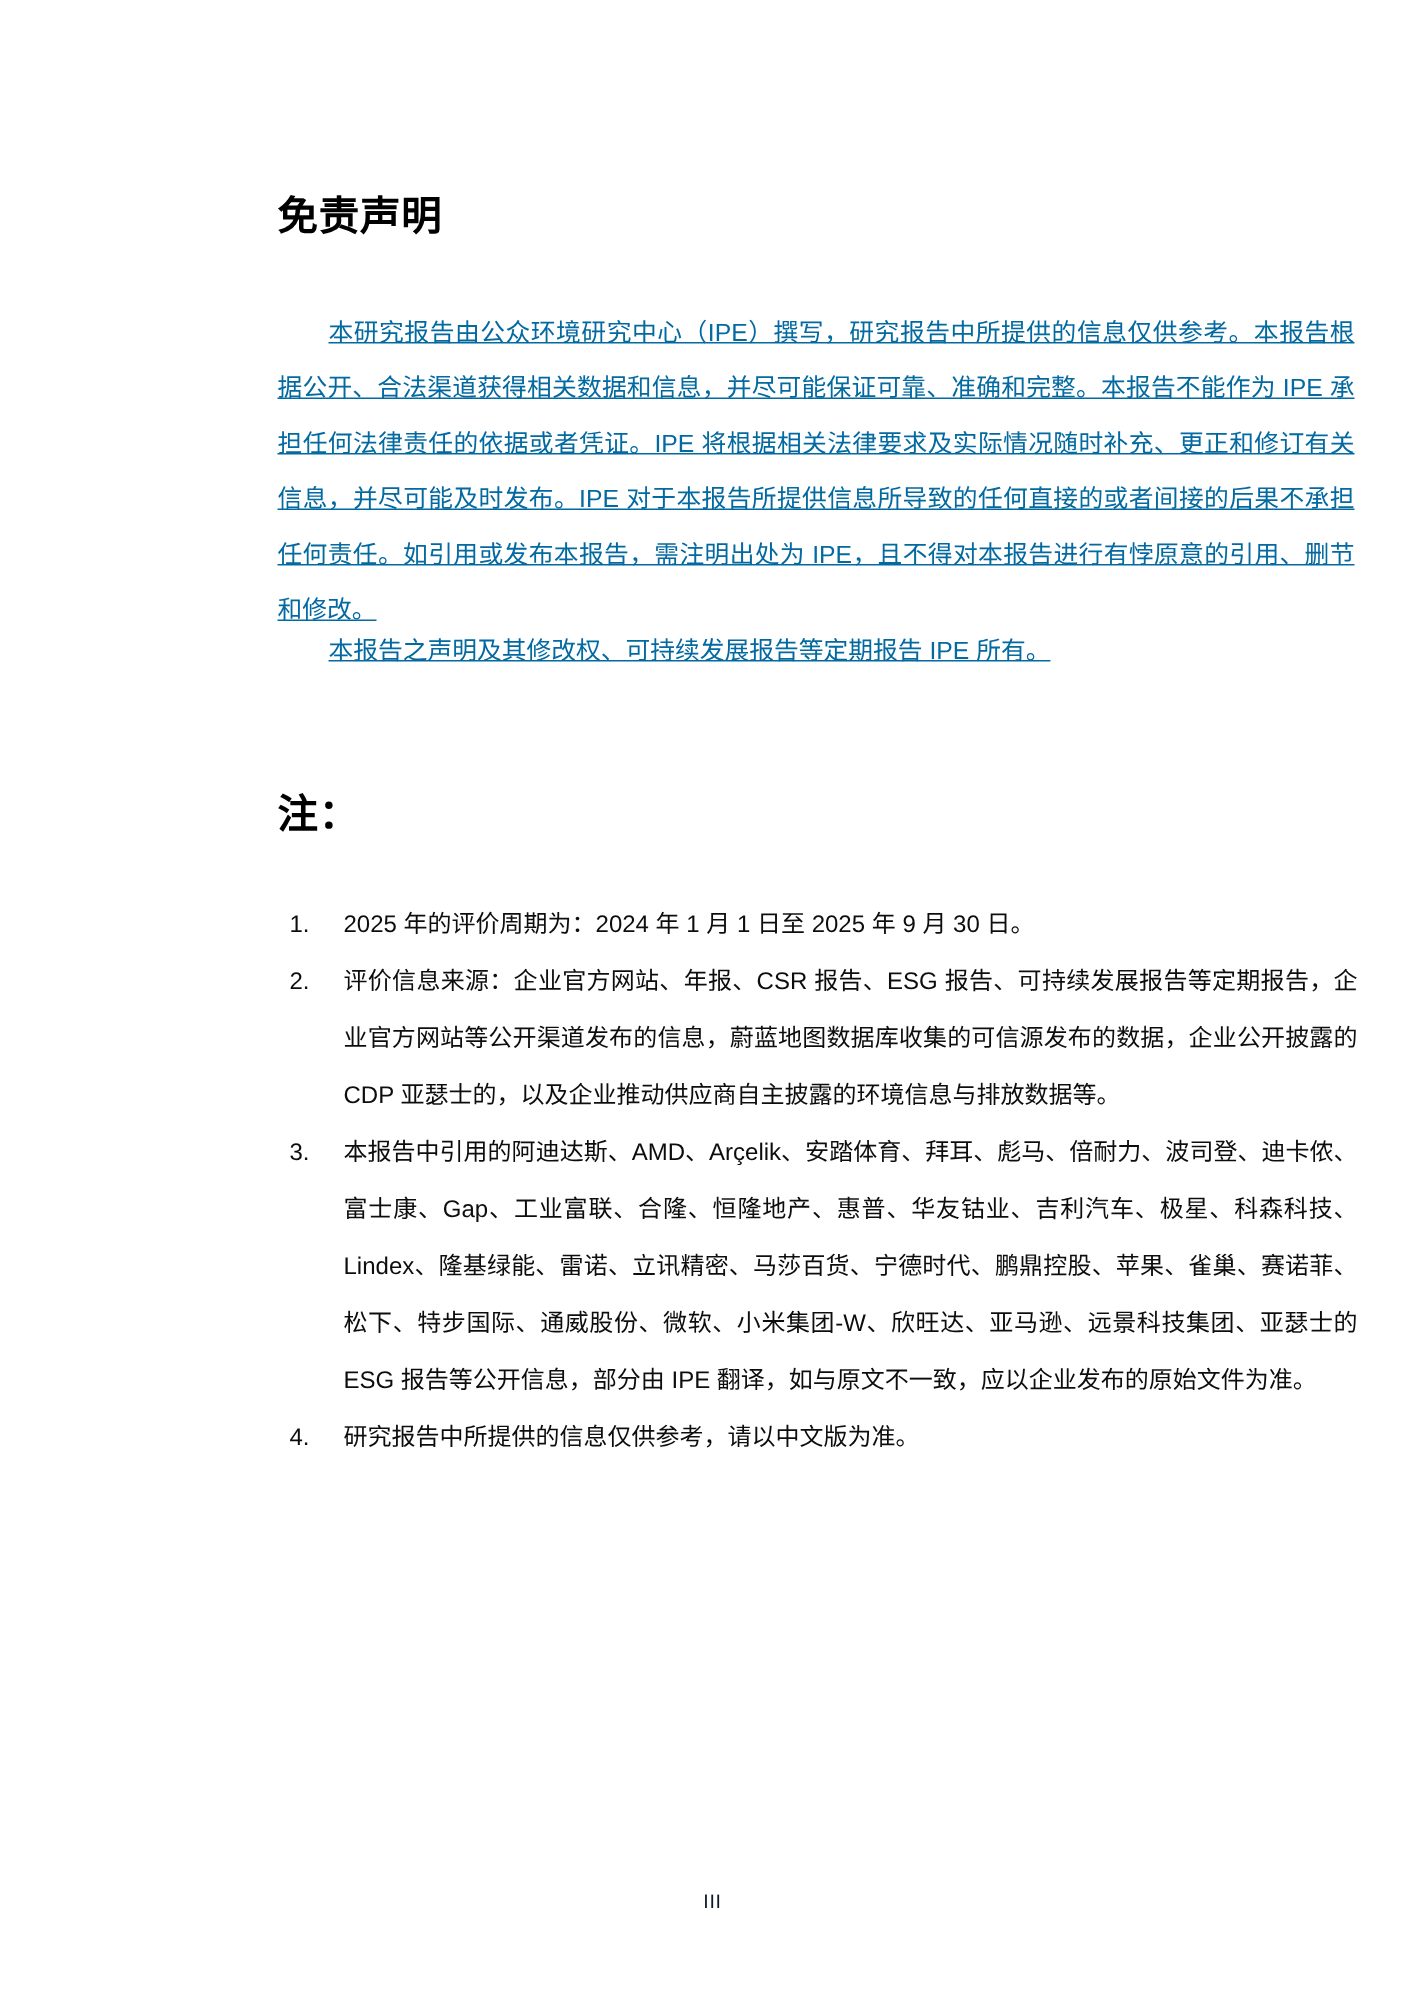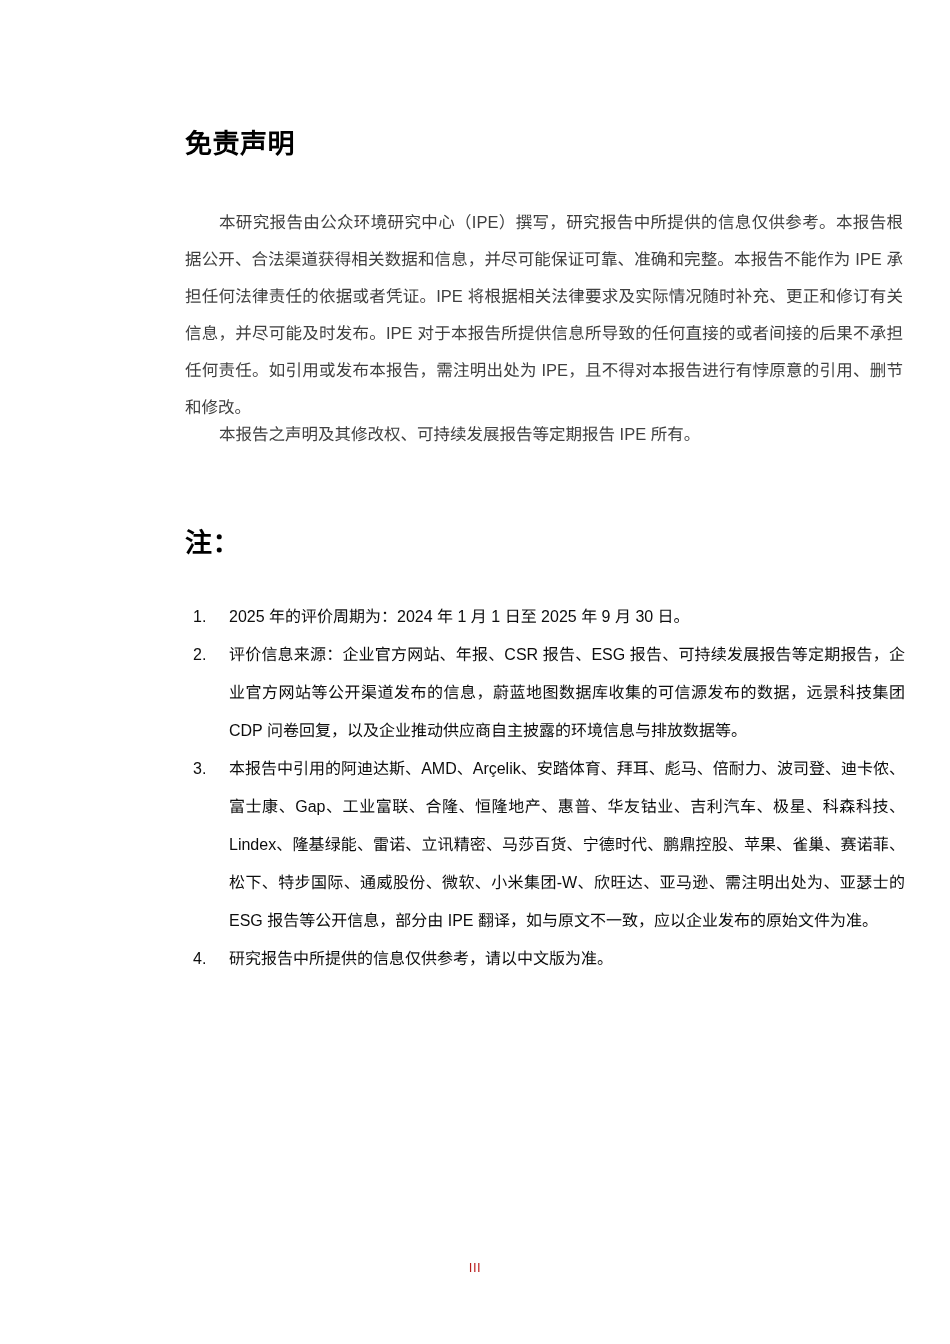--- a/index.html
+++ b/index.html
@@ -54,22 +54,23 @@
   
   .body-para {
     position: absolute;
     left: 0;
     width: 718px;
     font-size: 16.5px;
     line-height: 37px;
     text-align: justify;
     text-justify: inter-ideograph;
     text-indent: 34px;
-    color: #404040;
+    color: #0369a1;
     margin: 0;
+    text-decoration: underline;
   }
 
   .para-main { top: 192px; }
   .para-rights { top: 404px; }
 
   
   .notes-list {
     position: absolute;
     left: 8px;
     top: 586px;
@@ -106,21 +107,21 @@
 
   
   .footer {
     position: absolute;
     left: 0;
     right: 0;
     top: 1248px;
     text-align: center;
     font-size: 13px;
     line-height: 16px;
-    color: #b91c1c;
+    color: #0f172a;
     letter-spacing: 0.5px;
   }
 </style>
 </head>
 <body>
 
 <div class="page">
   <div class="content">
 
     <h1 class="heading heading-disclaimer">免责声明</h1>
@@ -131,25 +132,25 @@
 
     <h1 class="heading heading-notes">注：</h1>
 
     <ol class="notes-list">
       <li class="note-item">
         <span class="note-num">1.</span>
         <span class="note-text">2025 年的评价周期为：2024 年 1 月 1 日至 2025 年 9 月 30 日。</span>
       </li>
       <li class="note-item">
         <span class="note-num">2.</span>
-        <span class="note-text">评价信息来源：企业官方网站、年报、CSR 报告、ESG 报告、可持续发展报告等定期报告，企业官方网站等公开渠道发布的信息，蔚蓝地图数据库收集的可信源发布的数据，远景科技集团 CDP 问卷回复，以及企业推动供应商自主披露的环境信息与排放数据等。</span>
+        <span class="note-text">评价信息来源：企业官方网站、年报、CSR 报告、ESG 报告、可持续发展报告等定期报告，企业官方网站等公开渠道发布的信息，蔚蓝地图数据库收集的可信源发布的数据，企业公开披露的 CDP 亚瑟士的，以及企业推动供应商自主披露的环境信息与排放数据等。</span>
       </li>
       <li class="note-item">
         <span class="note-num">3.</span>
-        <span class="note-text">本报告中引用的阿迪达斯、AMD、Arçelik、安踏体育、拜耳、彪马、倍耐力、波司登、迪卡侬、富士康、Gap、工业富联、合隆、恒隆地产、惠普、华友钴业、吉利汽车、极星、科森科技、Lindex、隆基绿能、雷诺、立讯精密、马莎百货、宁德时代、鹏鼎控股、苹果、雀巢、赛诺菲、松下、特步国际、通威股份、微软、小米集团-W、欣旺达、亚马逊、需注明出处为、亚瑟士的 ESG 报告等公开信息，部分由 IPE 翻译，如与原文不一致，应以企业发布的原始文件为准。</span>
+        <span class="note-text">本报告中引用的阿迪达斯、AMD、Arçelik、安踏体育、拜耳、彪马、倍耐力、波司登、迪卡侬、富士康、Gap、工业富联、合隆、恒隆地产、惠普、华友钴业、吉利汽车、极星、科森科技、Lindex、隆基绿能、雷诺、立讯精密、马莎百货、宁德时代、鹏鼎控股、苹果、雀巢、赛诺菲、松下、特步国际、通威股份、微软、小米集团-W、欣旺达、亚马逊、远景科技集团、亚瑟士的 ESG 报告等公开信息，部分由 IPE 翻译，如与原文不一致，应以企业发布的原始文件为准。</span>
       </li>
       <li class="note-item">
         <span class="note-num">4.</span>
         <span class="note-text">研究报告中所提供的信息仅供参考，请以中文版为准。</span>
       </li>
     </ol>
 
   </div>
 
   <div class="footer">III</div>

